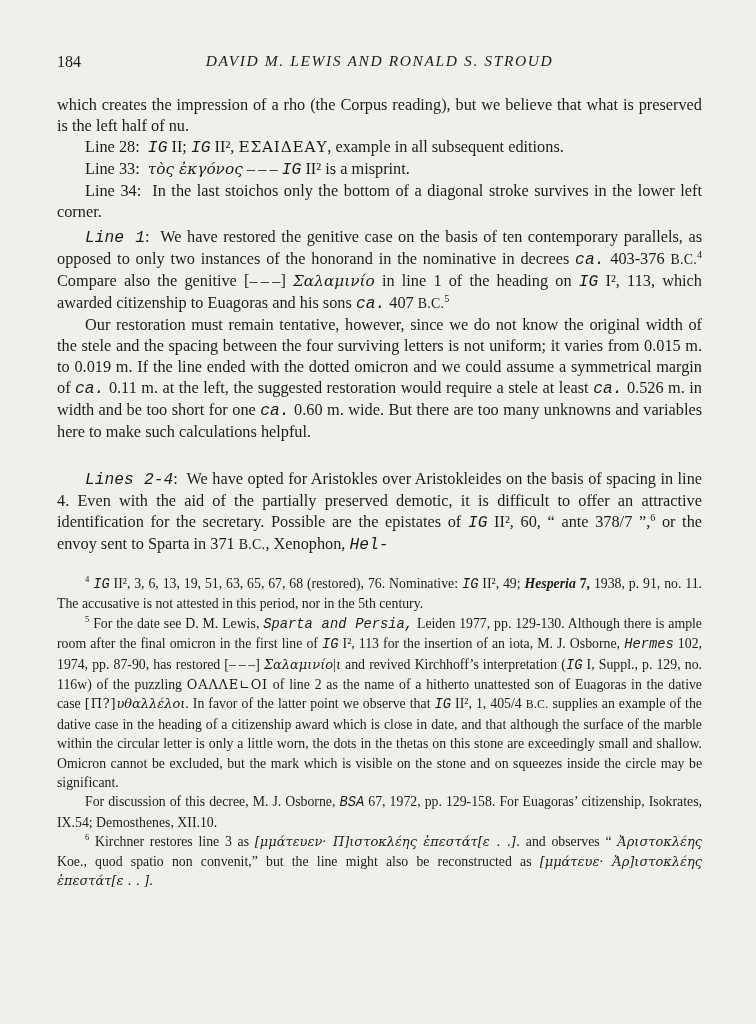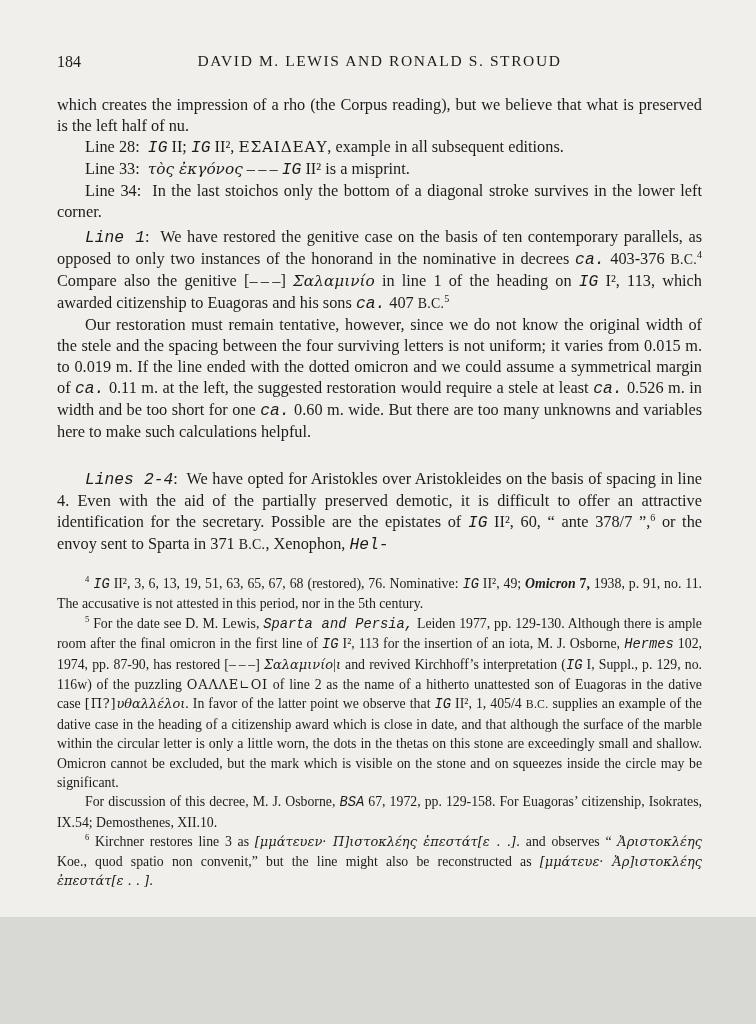--- a/index.html
+++ b/index.html
@@ -3,21 +3,21 @@
 <meta charset="utf-8">
 <style>
   html, body {
     margin: 0;
     padding: 0;
     background: #d8d8d4;
   }
   .page {
     position: relative;
     width: 756px;
-    height: 917px;
+    height: 1024px;
     margin: 0 auto;
     background: #f0efeb;
     color: #1c1c1c;
     font-family: "Liberation Serif", "DejaVu Serif", serif;
     box-sizing: border-box;
     padding: 52px 54px 2px 57px;
     overflow: hidden;
   }
   .page-header {
     position: relative;
@@ -28,20 +28,21 @@
     position: absolute;
     left: 0;
     top: 1px;
     font-size: 16px;
   }
   .running-head {
     text-align: center;
     font-size: 15.5px;
     letter-spacing: 1.6px;
     white-space: nowrap;
+    font-style: italic;
   }
   .body-text {
     font-size: 16.3px;
     line-height: 21px;
     text-align: justify;
   }
   .body-text p {
     margin: 0;
     text-indent: 28px;
   }
@@ -85,19 +86,19 @@
     <p class="noindent"><span>which creates the impression of a rho (the Corpus reading), but we believe that what is preserved is the left half of nu.</span></p>
     <p><span>Line 28:&nbsp; </span><span class="seg-i">IG</span><span> II; </span><span class="seg-i">IG</span><span> II², </span><span class="seg-gu">ΕΣΑΙΔΕΑΥ</span><span>, example in all subsequent editions.</span></p>
     <p><span>Line 33:&nbsp; </span><span class="seg-g">τὸς ἐκγόνος</span><span> – – – </span><span class="seg-i">IG</span><span> II² is a misprint.</span></p>
     <p><span>Line 34:&nbsp; In the last stoichos only the bottom of a diagonal stroke survives in the lower left corner.</span></p>
     <p class="gap-lg"><span class="seg-i">Line 1</span><span>:&nbsp; We have restored the genitive case on the basis of ten contemporary parallels, as opposed to only two instances of the honorand in the nominative in decrees </span><span class="seg-i">ca.</span><span> 403-376 </span><span class="seg-sc">B.C.</span><span class="seg-sup">4</span><span> Compare also the genitive [– – –] </span><span class="seg-g">Σαλαμινίο</span><span> in line 1 of the heading on </span><span class="seg-i">IG</span><span> I², 113, which awarded citizenship to Euagoras and his sons </span><span class="seg-i">ca.</span><span> 407 </span><span class="seg-sc">B.C.</span><span class="seg-sup">5</span></p>
     <p><span>Our restoration must remain tentative, however, since we do not know the original width of the stele and the spacing between the four surviving letters is not uniform; it varies from 0.015 m. to 0.019 m. If the line ended with the dotted omicron and we could assume a symmetrical margin of </span><span class="seg-i">ca.</span><span> 0.11 m. at the left, the suggested restoration would require a stele at least </span><span class="seg-i">ca.</span><span> 0.526 m. in width and be too short for one </span><span class="seg-i">ca.</span><span> 0.60 m. wide. But there are too many unknowns and variables here to make such calculations helpful.</span></p>
     <p class="gap-sm"><span class="seg-i">Lines 2-4</span><span>:&nbsp; We have opted for Aristokles over Aristokleides on the basis of spacing in line 4. Even with the aid of the partially preserved demotic, it is difficult to offer an attractive identification for the secretary. Possible are the epistates of </span><span class="seg-i">IG</span><span> II², 60, “ ante 378/7 ”,</span><span class="seg-sup">6</span><span> or the envoy sent to Sparta in 371 </span><span class="seg-sc">B.C.</span><span>, Xenophon, </span><span class="seg-i">Hel-</span></p>
   </div>
 
   <div class="footnotes">
-    <p><span class="seg-sup">4</span><span> </span><span class="seg-i">IG</span><span> II², 3, 6, 13, 19, 51, 63, 65, 67, 68 (restored), 76. Nominative: </span><span class="seg-i">IG</span><span> II², 49; </span><span class="seg-bi">Omicron</span><span class="seg-b"> 7,</span><span> 1938, p. 91, no. 11. The accusative is not attested in this period, nor in the 5th century.</span></p>
+    <p><span class="seg-sup">4</span><span> </span><span class="seg-i">IG</span><span> II², 3, 6, 13, 19, 51, 63, 65, 67, 68 (restored), 76. Nominative: </span><span class="seg-i">IG</span><span> II², 49; </span><span class="seg-bi">Hesperia</span><span class="seg-b"> 7,</span><span> 1938, p. 91, no. 11. The accusative is not attested in this period, nor in the 5th century.</span></p>
     <p><span class="seg-sup">5</span><span> For the date see D. M. Lewis, </span><span class="seg-i">Sparta and Persia,</span><span> Leiden 1977, pp. 129-130. Although there is ample room after the final omicron in the first line of </span><span class="seg-i">IG</span><span> I², 113 for the insertion of an iota, M. J. Osborne, </span><span class="seg-i">Hermes</span><span> 102, 1974, pp. 87-90, has restored [– – –] </span><span class="seg-g">Σαλαμινίο</span><span>|</span><span class="seg-g">ι</span><span> and revived Kirchhoff’s interpretation (</span><span class="seg-i">IG</span><span> I, Suppl., p. 129, no. 116w) of the puzzling </span><span class="seg-gu">ΟΑΛΛΕ∟ΟΙ</span><span> of line 2 as the name of a hitherto unattested son of Euagoras in the dative case </span><span class="seg-gu">[Π?]</span><span class="seg-g">υθαλλέλοι</span><span>. In favor of the latter point we observe that </span><span class="seg-i">IG</span><span> II², 1, 405/4 </span><span class="seg-sc">B.C.</span><span> supplies an example of the dative case in the heading of a citizenship award which is close in date, and that although the surface of the marble within the circular letter is only a little worn, the dots in the thetas on this stone are exceedingly small and shallow. Omicron cannot be excluded, but the mark which is visible on the stone and on squeezes inside the circle may be significant.</span></p>
     <p><span>For discussion of this decree, M. J. Osborne, </span><span class="seg-i">BSA</span><span> 67, 1972, pp. 129-158. For Euagoras’ citizenship, Isokrates, IX.54; Demosthenes, XII.10.</span></p>
     <p><span class="seg-sup">6</span><span> Kirchner restores line 3 as </span><span class="seg-g">[μμάτευεν· Π]ιστοκλέης ἐπεστάτ[ε . .].</span><span> and observes “ </span><span class="seg-g">Ἀριστοκλέης</span><span> Koe., quod spatio non convenit,” but the line might also be reconstructed as </span><span class="seg-g">[μμάτευε· Ἀρ]ιστοκλέης</span><span> </span><span class="seg-g">ἐπεστάτ[ε . . ].</span></p>
   </div>
 
 </div>
 
 </body></html>

